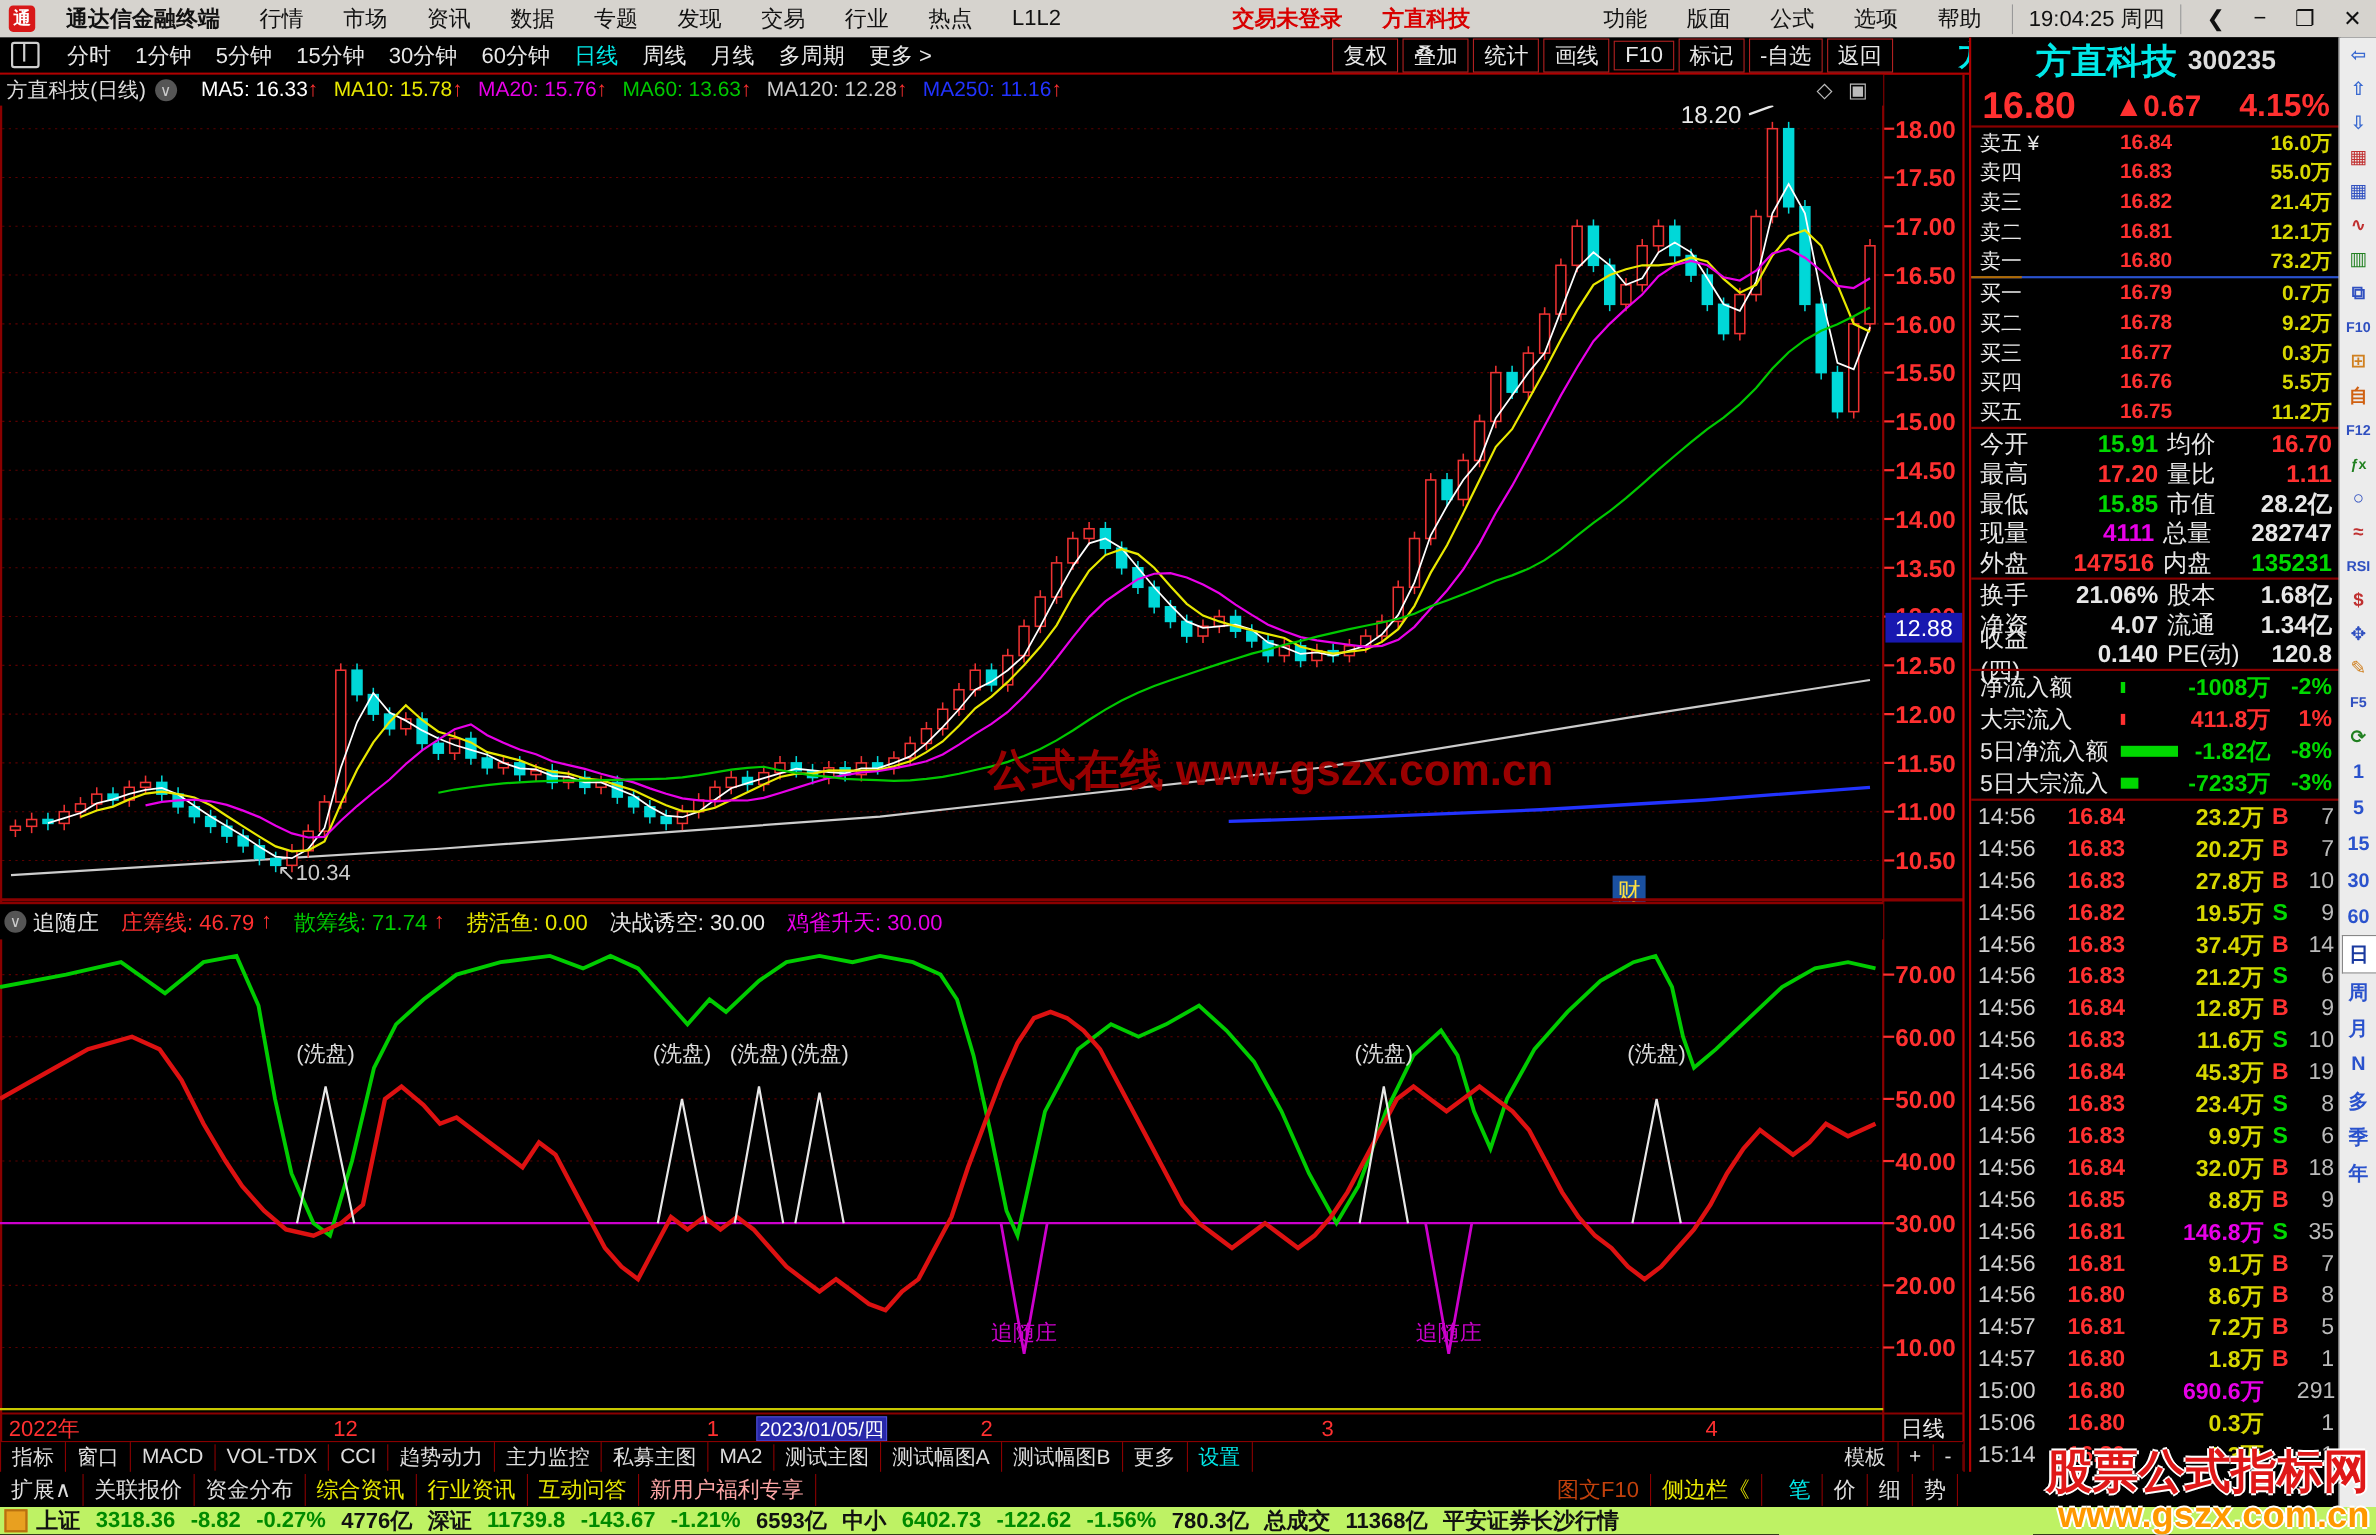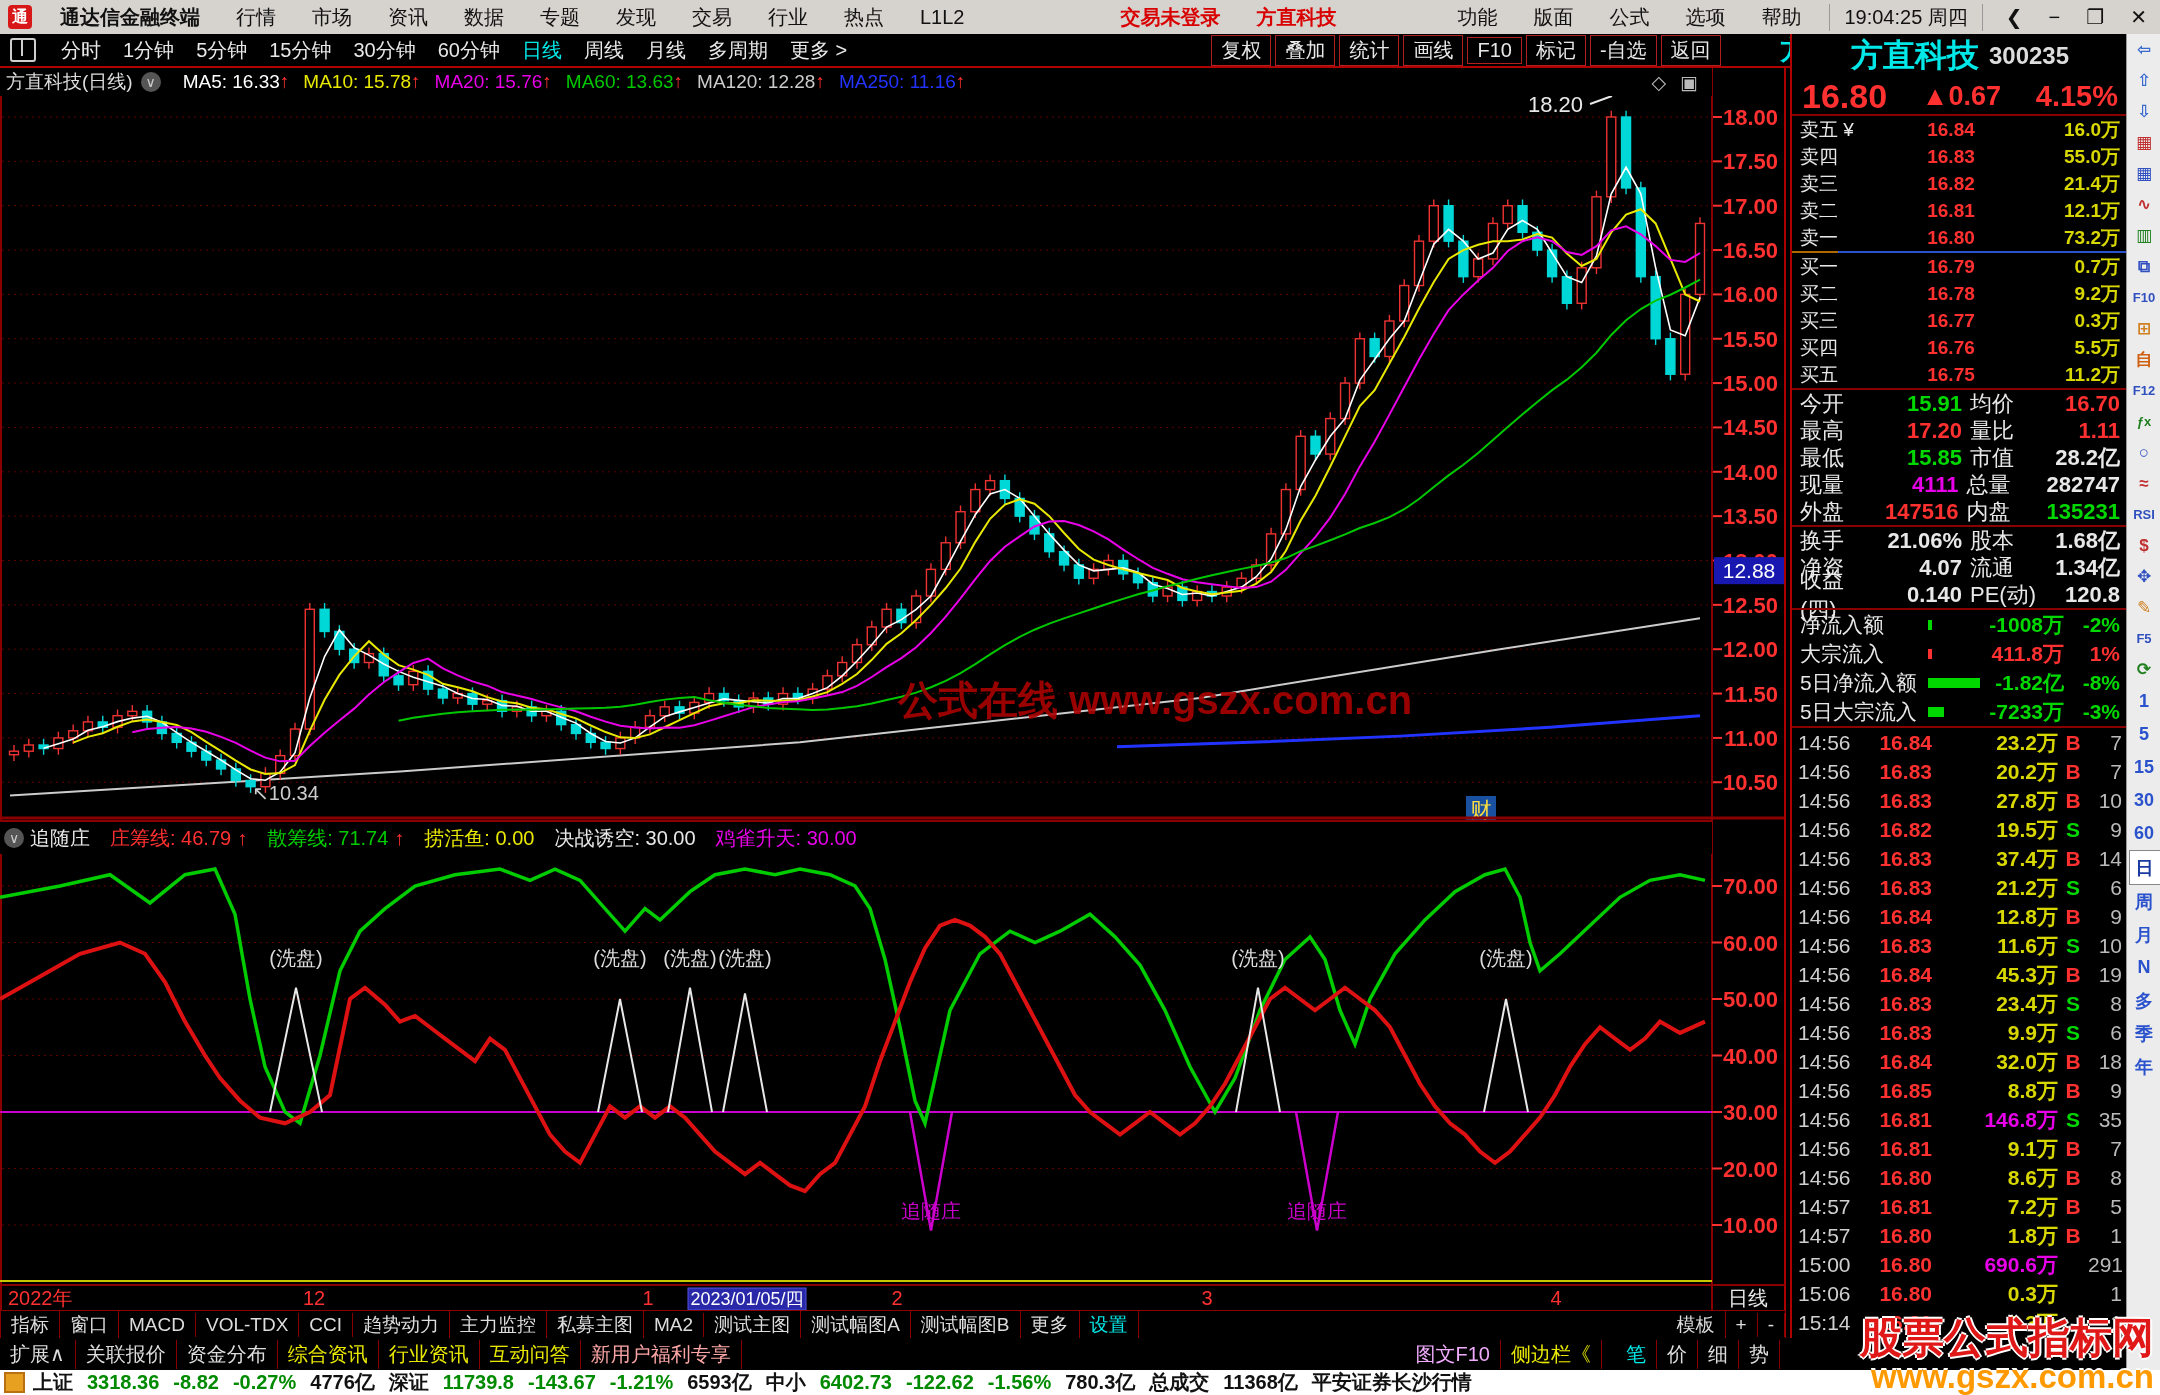--- a/index.html
+++ b/index.html
@@ -36,21 +36,21 @@
   #subheader span{white-space:nowrap;margin-right:6px;}
   
   #tabs1{left:0;top:1310px;width:1785px;height:28px;background:#000;display:flex;align-items:center;
          font-size:19px;color:#ddd;z-index:6;border-top:1px solid #8a0000;border-bottom:1px solid #8a0000;}
   .tab1{padding:1px 10px;border-right:1px solid #8a0000;white-space:nowrap;}
   .tab1:first-child{border-left:1px solid #8a0000;}
   #tabs2{left:0;top:1338px;width:2160px;height:32px;background:#000;display:flex;align-items:center;
          font-size:20px;color:#ddd;z-index:6;border-bottom:2px solid #8a0000;}
   .tab2{padding:1px 10px;border-right:1px solid #8a0000;white-space:nowrap;}
   
-  #statusbar{left:0;top:1370px;width:2160px;height:25px;background:#ffffff;display:flex;align-items:center;
+  #statusbar{left:0;top:1370px;width:2160px;height:25px;background:#bef264;display:flex;align-items:center;
              font-size:20px;font-weight:bold;color:#111;z-index:6;}
   #statusbar span{margin-right:14px;white-space:nowrap;}
   .sb-icon{width:17px;height:17px;background:#e8a020;border:2px solid #b87010;margin:0 8px 0 4px;}
   
   #quotepanel{left:1790px;top:34px;width:336px;height:1304px;background:#000;z-index:6;
               border-left:2px solid #b00000;display:flex;flex-direction:column;}
   .qp-name{height:44px;display:flex;align-items:center;justify-content:center;gap:10px;}
   .qp-name .nm{color:#00e8e8;font-size:32px;font-weight:bold;}
   .qp-name .cd{color:#ddd;font-size:24px;font-weight:bold;}
   .qp-price{height:36px;display:flex;align-items:center;justify-content:space-between;padding:0 10px;
@@ -554,21 +554,21 @@
   </div>
 <div id="tabs2" class="abs">
     <span class="tab2" style="color: rgb(221, 221, 221);">扩展∧</span>
     <span class="tab2" style="color: rgb(221, 221, 221);">关联报价</span>
     <span class="tab2" style="color: rgb(221, 221, 221);">资金分布</span>
     <span class="tab2" style="color: rgb(232, 232, 0);">综合资讯</span>
     <span class="tab2" style="color: rgb(232, 232, 0);">行业资讯</span>
     <span class="tab2" style="color: rgb(232, 232, 0);">互动问答</span>
     <span class="tab2" style="color: #fca5a5;">新用户福利专享</span>
     <span style="flex: 1 1 0%;"></span>
-    <span class="tab2" style="color: #f0abfc;">图文F10</span>
+    <span class="tab2" style="color: #c2410c;">图文F10</span>
     <span class="tab2" style="color: rgb(232, 232, 0); margin-right: 14px;">侧边栏《</span>
     <span class="tab2" style="color: rgb(0, 232, 232);">笔</span>
     <span class="tab2" style="color: rgb(221, 221, 221);">价</span>
     <span class="tab2" style="color: rgb(221, 221, 221);">细</span>
     <span class="tab2" style="color: rgb(221, 221, 221); margin-right: 380px;">势</span>
   </div>
 <div id="statusbar" class="abs">
     <div class="sb-icon"></div>
     <span style="color: rgb(17, 17, 17);">上证</span>
     <span style="color: rgb(0, 138, 0);">3318.36</span>

